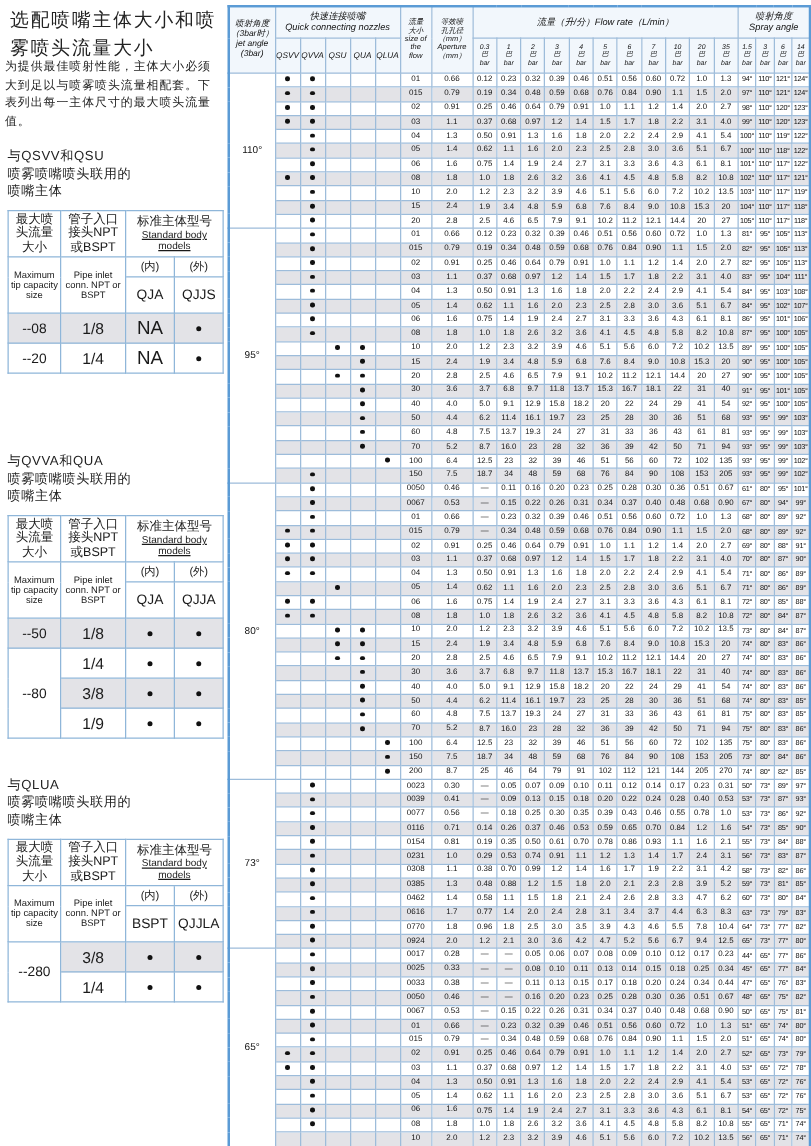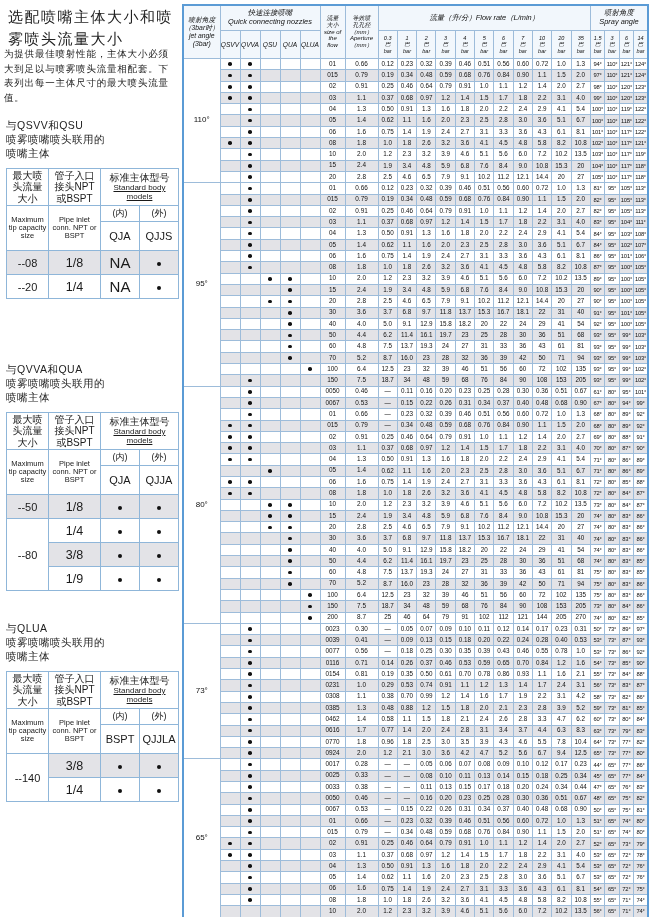--- a/index.html
+++ b/index.html
@@ -184,21 +184,21 @@
             <td class="hen" rowspan="2">Maximum tip capacity size</td>
             <td class="hen" rowspan="2">Pipe inlet conn. NPT or BSPT</td>
             <td class="hio">(内)</td>
             <td class="hio">(外)</td>
           </tr>
           <tr>
             <td class="hmodel">BSPT</td>
             <td class="hmodel">QJJLA</td>
           </tr>
           <tr>
-            <td class="sz" rowspan="2">--140</td>
+            <td class="sz" rowspan="2">--280</td>
             <td class="pp sh">3/8</td>
             <td class="mv sh"><span class="dot"></span></td>
             <td class="mv sh"><span class="dot"></span></td>
           </tr>
           <tr>
             <td class="pp">1/4</td>
             <td class="mv"><span class="dot"></span></td>
             <td class="mv"><span class="dot"></span></td>
           </tr>
         </tbody>

